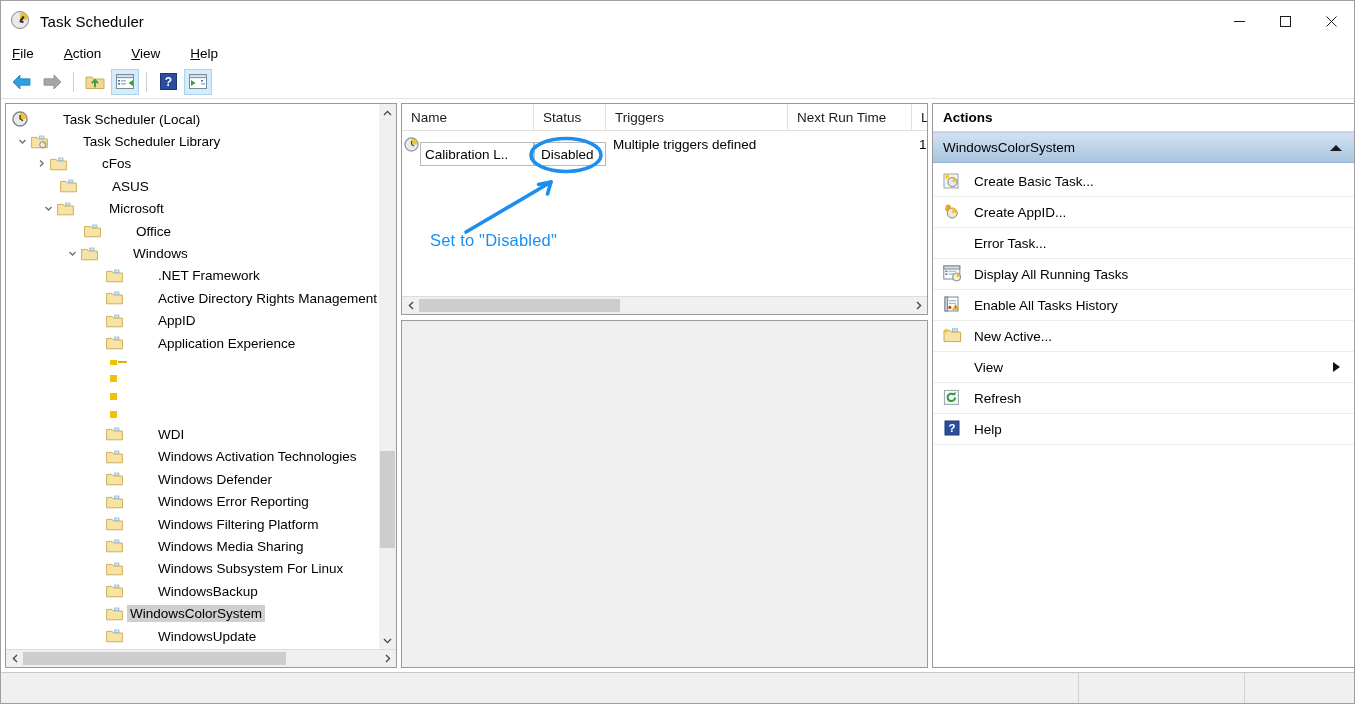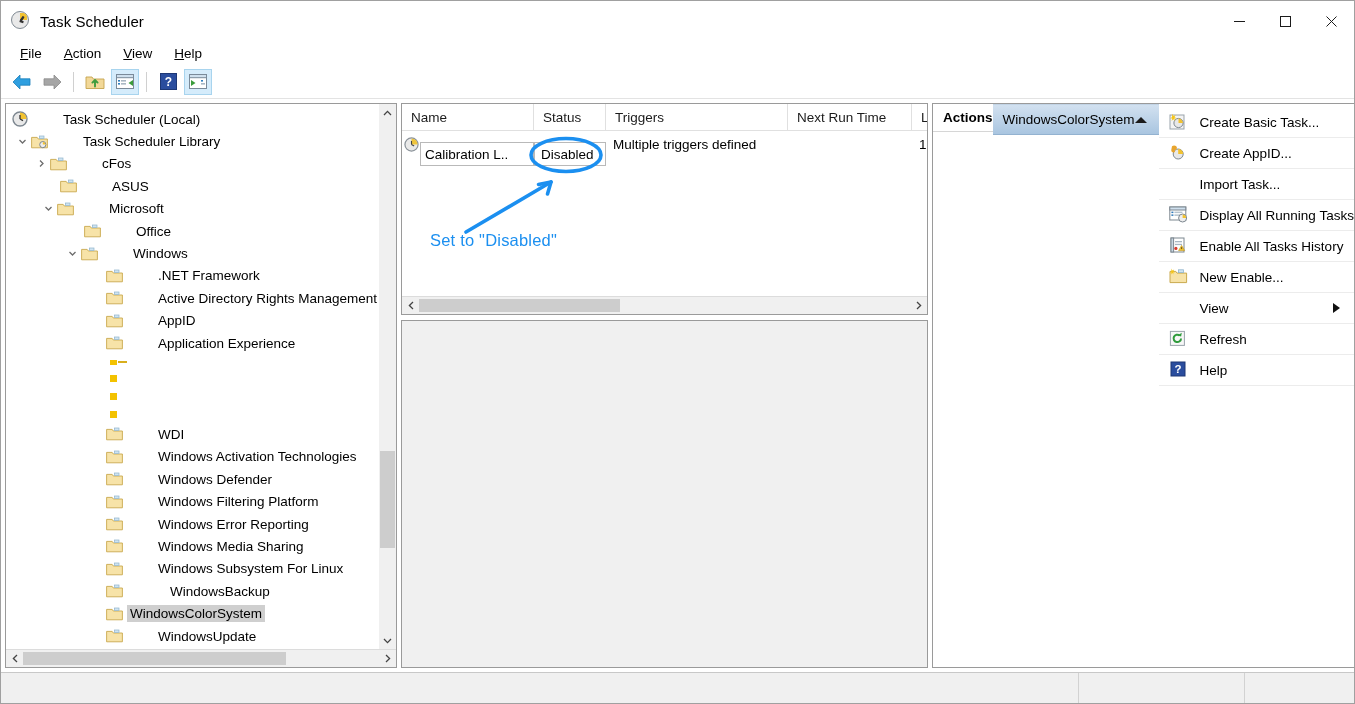--- a/index.html
+++ b/index.html
@@ -99,23 +99,24 @@
     justify-content: center;
   }
   .win-btn svg { display: block; }
 
   
   .menubar {
     height: 24px;
     flex: 0 0 24px;
     display: flex;
     align-items: center;
-    padding-left: 8px;
+    padding-left: 0;
     background: #ffffff;
     font-size: 13.5px;
+    gap: 8px;
   }
   .menu-item {
     padding: 3px 11px;
     color: #000;
     cursor: default;
   }
   .menu-item u { text-decoration: underline; }
 
   
   .toolbar {
@@ -347,21 +348,21 @@
 
   
   .pane-actions {
     width: 422px;
     flex: 0 0 422px;
     border: 1px solid #9a9a9a;
     border-right: none;
     box-sizing: border-box;
     background: #ffffff;
     display: flex;
-    flex-direction: row;
+    flex-direction: column;
     margin-bottom: 4px;
   }
   .actions-title {
     height: 27px;
     flex: 0 0 27px;
     display: flex;
     align-items: center;
     padding-left: 10px;
     font-weight: bold;
     font-size: 13.5px;
@@ -707,50 +708,50 @@
             </div>
             <span class="tree-label">Windows Defender</span>
           </div>
           <div class="tree-row" style="padding-left:100px;">
             <div class="folder-ico">
               <svg width="17" height="14" viewBox="0 0 17 14">
                   <path d="M0.6 2.4 h5.6 l1.1 1.6 H16.4 V12.8 H0.6 Z" fill="#f7e3a8" stroke="#c9a94e" stroke-width="0.9"></path>
                   <rect x="8.4" y="1" width="4.6" height="2.6" fill="#cfe4f2" stroke="#8fb4cc" stroke-width="0.7"></rect>
                 </svg>
             </div>
+            <span class="tree-label">Windows Error Reporting</span>
+          </div>
+          <div class="tree-row" style="padding-left:100px;">
+            <div class="folder-ico">
+              <svg width="17" height="14" viewBox="0 0 17 14">
+                  <path d="M0.6 2.4 h5.6 l1.1 1.6 H16.4 V12.8 H0.6 Z" fill="#f7e3a8" stroke="#c9a94e" stroke-width="0.9"></path>
+                  <rect x="8.4" y="1" width="4.6" height="2.6" fill="#cfe4f2" stroke="#8fb4cc" stroke-width="0.7"></rect>
+                </svg>
+            </div>
             <span class="tree-label">Windows Filtering Platform</span>
           </div>
           <div class="tree-row" style="padding-left:100px;">
             <div class="folder-ico">
               <svg width="17" height="14" viewBox="0 0 17 14">
                   <path d="M0.6 2.4 h5.6 l1.1 1.6 H16.4 V12.8 H0.6 Z" fill="#f7e3a8" stroke="#c9a94e" stroke-width="0.9"></path>
                   <rect x="8.4" y="1" width="4.6" height="2.6" fill="#cfe4f2" stroke="#8fb4cc" stroke-width="0.7"></rect>
                 </svg>
             </div>
-            <span class="tree-label">Windows Error Reporting</span>
-          </div>
-          <div class="tree-row" style="padding-left:100px;">
-            <div class="folder-ico">
-              <svg width="17" height="14" viewBox="0 0 17 14">
-                  <path d="M0.6 2.4 h5.6 l1.1 1.6 H16.4 V12.8 H0.6 Z" fill="#f7e3a8" stroke="#c9a94e" stroke-width="0.9"></path>
-                  <rect x="8.4" y="1" width="4.6" height="2.6" fill="#cfe4f2" stroke="#8fb4cc" stroke-width="0.7"></rect>
-                </svg>
-            </div>
             <span class="tree-label">Windows Media Sharing</span>
           </div>
           <div class="tree-row" style="padding-left:100px;">
             <div class="folder-ico">
               <svg width="17" height="14" viewBox="0 0 17 14">
                   <path d="M0.6 2.4 h5.6 l1.1 1.6 H16.4 V12.8 H0.6 Z" fill="#f7e3a8" stroke="#c9a94e" stroke-width="0.9"></path>
                   <rect x="8.4" y="1" width="4.6" height="2.6" fill="#cfe4f2" stroke="#8fb4cc" stroke-width="0.7"></rect>
                 </svg>
             </div>
             <span class="tree-label">Windows Subsystem For Linux</span>
           </div>
-          <div class="tree-row" style="padding-left:100px;gap:12px;">
+          <div class="tree-row" style="padding-left:100px;">
             <div class="folder-ico">
               <svg width="17" height="14" viewBox="0 0 17 14">
                   <path d="M0.6 2.4 h5.6 l1.1 1.6 H16.4 V12.8 H0.6 Z" fill="#f7e3a8" stroke="#c9a94e" stroke-width="0.9"></path>
                   <rect x="8.4" y="1" width="4.6" height="2.6" fill="#cfe4f2" stroke="#8fb4cc" stroke-width="0.7"></rect>
                 </svg>
             </div>
             <span class="tree-label">WindowsBackup</span>
           </div>
           <div class="tree-row selected" style="padding-left:100px;">
             <div class="folder-ico">
@@ -906,21 +907,21 @@
               <circle cx="9.2" cy="10" r="5" fill="#e8e8e8" stroke="#7d8790" stroke-width="1"></circle>
               <path d="M9.2 10 L9.2 5 A5 5 0 0 1 14.2 10 Z" fill="#f2c230"></path>
               <path d="M3 2.2 c2-1.6 4.6-0.6 4.9 1.4 c0.2 1.5-1 2.7-2.4 2.4 c1 0.8 0.6 2.4-0.8 2.6 C3.2 8.8 2 7.4 2.3 5.8 Z" fill="#e8a52e"></path>
             </svg>
           </span>
           <span>Create AppID...</span>
         </div>
 
         <div class="act-item">
           <span class="act-ico"></span>
-          <span>Import Task...</span>
+          <span>Error Task...</span>
         </div>
 
         <div class="act-item">
           <span class="act-ico">
             <svg width="19" height="17" viewBox="0 0 19 17">
               <rect x="0.8" y="1" width="16" height="13" fill="#ffffff" stroke="#7d8790" stroke-width="1"></rect>
               <rect x="0.8" y="1" width="16" height="3" fill="#cfe0ee" stroke="#7d8790" stroke-width="1"></rect>
               <rect x="2.4" y="5.6" width="2" height="1.5" fill="#3079b8"></rect>
                 <rect x="5.4" y="5.6" width="8" height="1.5" fill="#b6c3ce"></rect>
               <rect x="2.4" y="8.4" width="2" height="1.5" fill="#3079b8"></rect>
@@ -948,21 +949,21 @@
         </div>
 
         <div class="act-item">
           <span class="act-ico">
             <svg width="19" height="17" viewBox="0 0 19 17">
               <path d="M1 3.4 h5.8 l1.2 1.7 H17.6 V14.6 H1 Z" fill="#f7e3a8" stroke="#c9a94e" stroke-width="1"></path>
               <rect x="9.4" y="1.8" width="5" height="2.8" fill="#cfe4f2" stroke="#8fb4cc" stroke-width="0.8"></rect>
               <path d="M2.4 0.6 L3.3 2.4 L5.2 1.6 L4.3 3.4 L6.1 4.3 L4.1 4.5 L4.6 6.4 L3.3 5 L2 6.4 L2.5 4.5 L0.5 4.3 L2.3 3.4 Z" fill="#f5c518"></path>
             </svg>
           </span>
-          <span>New Enable...</span>
+          <span>New Active...</span>
         </div>
 
 
         <div class="act-item">
           <span class="act-ico"></span>
           <span>View</span>
           <span class="act-arrow"></span>
         </div>
 
         <div class="act-item">

